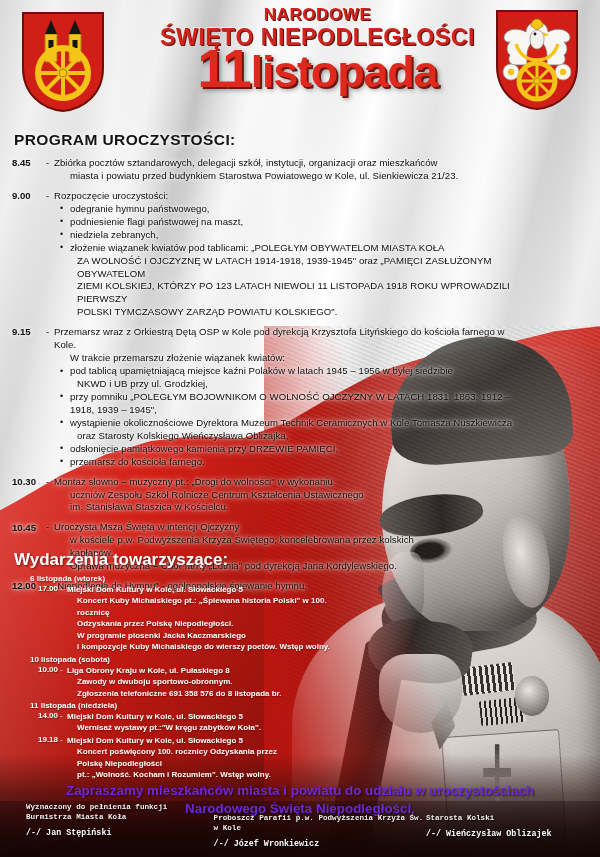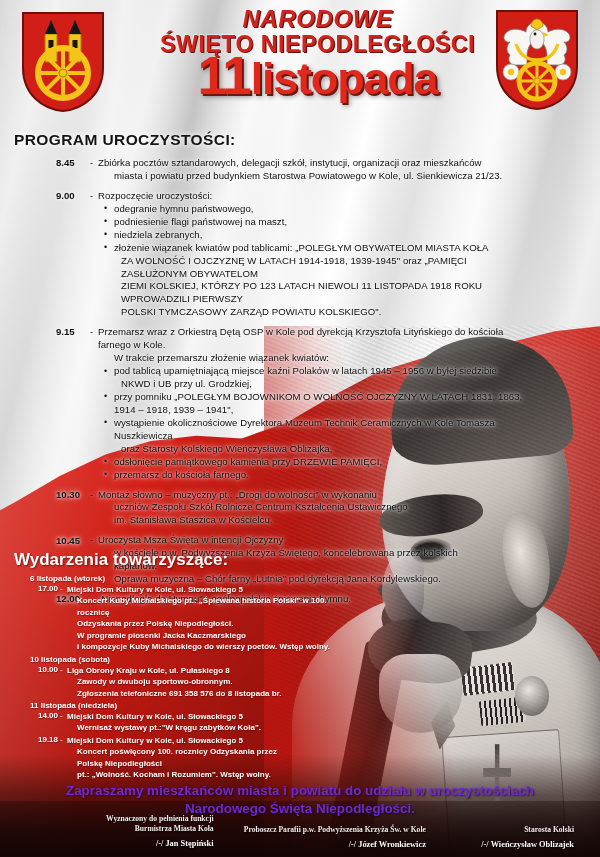--- a/index.html
+++ b/index.html
@@ -195,21 +195,21 @@
 
   .title-block {
     position: absolute; left: 150px; top: 6px; width: 335px;
     text-align: center;
   }
   .t-line1, .t-line2 {
     font-weight: bold; color: #d2241c; letter-spacing: .6px;
     text-shadow: 1.2px 1.2px 0 #5c1510, -0.6px -0.6px 0 rgba(255,255,255,.55);
     line-height: 1.05;
   }
-  .t-line1 { font-size: 24px; font-style: italic; }
+  .t-line1 { font-size: 17px; }
   .t-line2 { font-size: 23px; margin-top: 1px; }
   .t-line3 {
     display: flex; align-items: baseline; justify-content: center;
     margin-top: -2px;
   }
   .t-day {
     font-size: 53px; font-weight: bold; color: #e0281d; line-height: .84;
     letter-spacing: -2px;
     text-shadow: 2px 2px 0 #6b1812, 3px 3px 5px rgba(0,0,0,.4);
   }
@@ -220,21 +220,21 @@
   }
 
   
   .program-head {
     position: absolute; left: 14px; top: 131px;
     font-size: 15.5px; font-weight: bold; color: #141414;
     letter-spacing: .4px;
     text-shadow: 0 0 4px rgba(255,255,255,.95), 0 0 8px rgba(255,255,255,.8);
   }
   .prog-list { position: absolute; left: 12px; top: 157px; width: 512px; }
-  .prog-item { margin-bottom: 7px; margin-left: 44px; }
+  .prog-item { margin-bottom: 7px; }
   .pi-row { display: flex; align-items: flex-start; }
   .pi-time {
     flex: 0 0 34px; font-size: 9.6px; font-weight: bold; color: #0e0e0e;
     text-shadow: 0 0 3px rgba(255,255,255,.95), 0 0 6px rgba(255,255,255,.8);
     line-height: 1.32; padding-top: .2px;
   }
   .pi-dash {
     flex: 0 0 8px; font-size: 9.6px; color: #0e0e0e; line-height: 1.32;
     text-shadow: 0 0 3px rgba(255,255,255,.95);
   }
@@ -282,21 +282,21 @@
   .invite div {
     font-size: 13.4px; font-weight: bold; color: #6d28d9; line-height: 1.32;
     text-shadow: 1px 1px 2px rgba(20,4,3,.75);
   }
 
   
   .signatures {
     position: absolute; left: 0; bottom: 8px; width: 600px;
     display: flex; justify-content: space-between; padding: 0 26px;
   }
-  .sig { text-align: right; font-family: Liberation Serif, serif; }
+  .sig { text-align: left; font-family: Liberation Mono, monospace; }
   .sig-role {
     font-size: 7.6px; font-weight: bold; color: #f2eeec; line-height: 1.3;
     text-shadow: .6px .6px 1.2px rgba(0,0,0,.9);
   }
   .sig-name {
     font-size: 8.4px; font-weight: bold; color: #ffffff; margin-top: 5px;
     text-shadow: .6px .6px 1.2px rgba(0,0,0,.9);
   }
   .sig.s1 { width: 190px; }
   .sig.s2 { width: 215px; padding-top: 11px; }
@@ -443,21 +443,21 @@
       </div>
       <div class="prog-item">
         <div class="pi-row">
           <div class="pi-time">9.15</div>
           <div class="pi-dash">-</div>
           <div class="pi-lines">
             <div class="pl ">Przemarsz wraz z Orkiestrą Dętą OSP w Kole pod dyrekcją Krzysztofa Lityńskiego do kościoła farnego w Kole.</div>
             <div class="pl indent1">W trakcie przemarszu złożenie wiązanek kwiatów:</div>
             <div class="pl bullet">pod tablicą upamiętniającą miejsce kaźni Polaków w latach  1945 – 1956 w byłej siedzibie</div>
             <div class="pl sub">NKWD i UB przy ul. Grodzkiej,</div>
-            <div class="pl bullet">przy pomniku „POLEGŁYM BOJOWNIKOM O WOLNOŚĆ OJCZYZNY W LATACH 1831, 1863, 1914 – 1918, 1939 – 1941",</div>
+            <div class="pl bullet">przy pomniku „POLEGŁYM BOJOWNIKOM O WOLNOŚĆ OJCZYZNY W LATACH 1831, 1863, 1912 – 1918, 1939 – 1945",</div>
             <div class="pl bullet">wystąpienie okolicznościowe Dyrektora Muzeum Technik Ceramicznych w Kole Tomasza Nuszkiewicza</div>
             <div class="pl sub">oraz Starosty Kolskiego Wieńczysława Oblizajka,</div>
             <div class="pl bullet">odsłonięcie pamiątkowego kamienia przy DRZEWIE PAMIĘCI,</div>
             <div class="pl bullet">przemarsz do kościoła farnego.</div>
           </div>
         </div>
       </div>
       <div class="prog-item">
         <div class="pi-row">
           <div class="pi-time">10.30</div>

